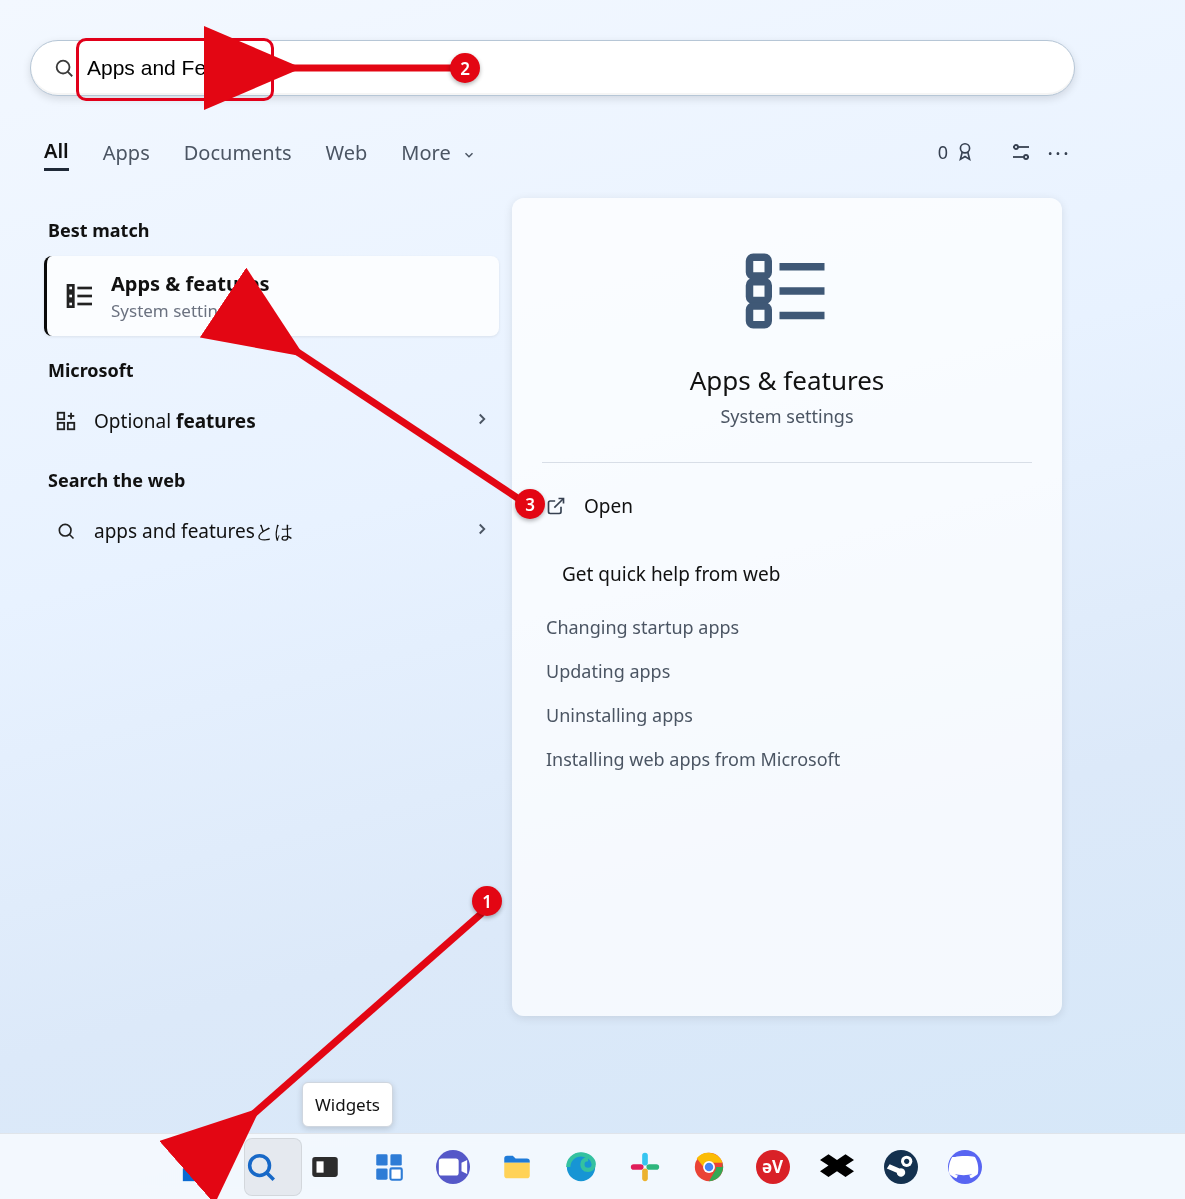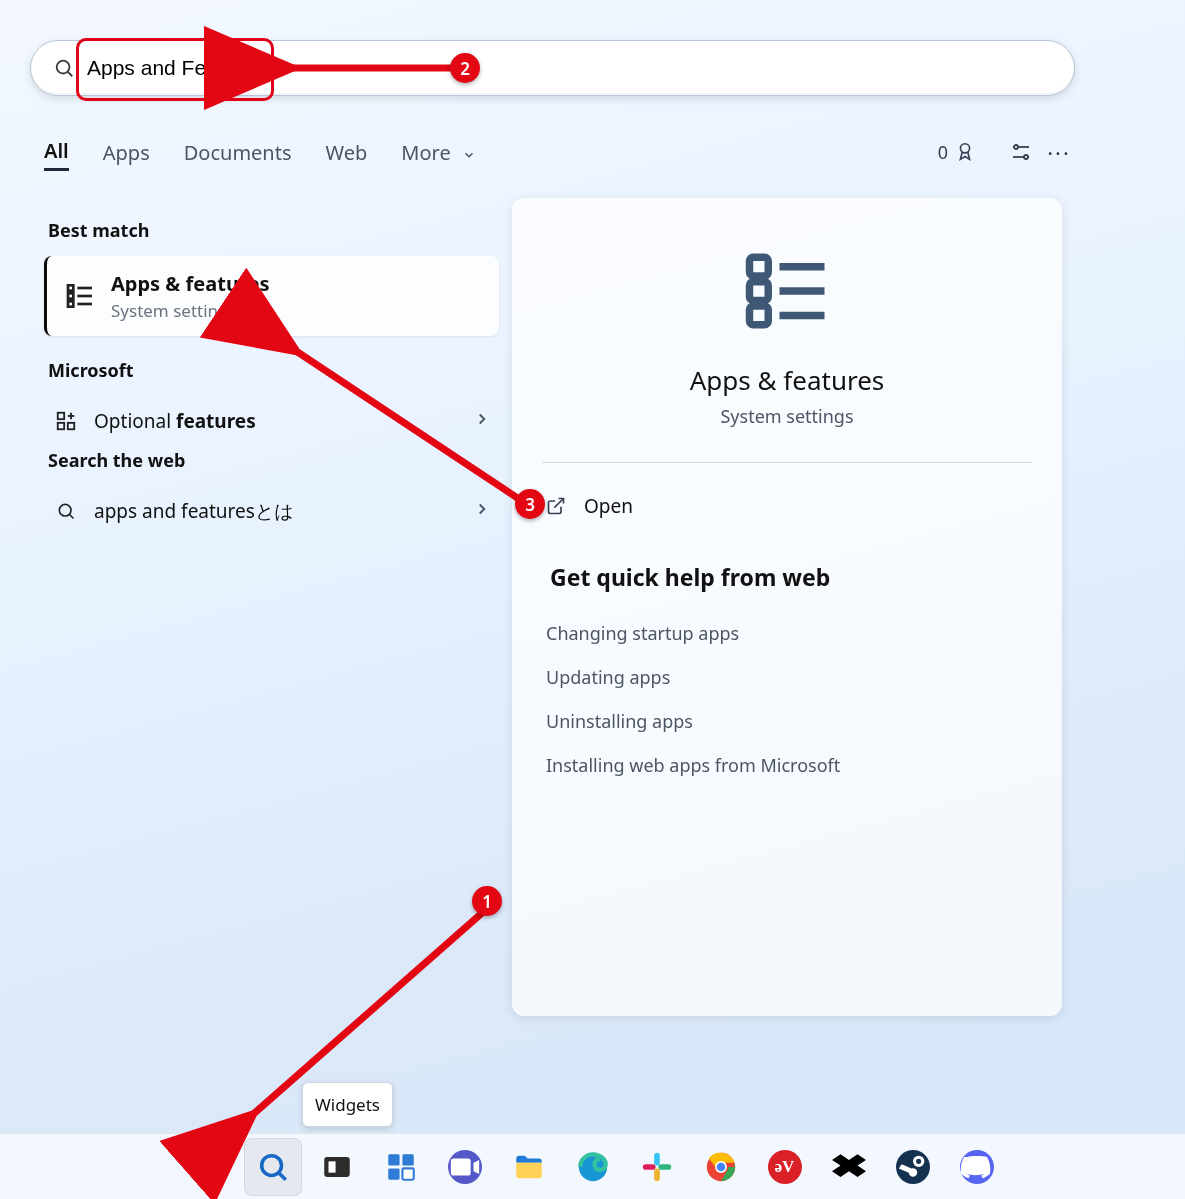--- a/index.html
+++ b/index.html
@@ -108,34 +108,34 @@
   .rp-hero { text-align: center; }
   .rp-hero .big-icon { width: 90px; height: 90px; margin: 8px auto 26px; color:#3f5876; }
   .rp-hero .rp-title { font-size: 26px; color:#111; }
   .rp-hero .rp-sub   { font-size: 18px; color:#4b5563; margin-top: 6px; }
   .rp-divider { height:1px; background:#d8dee7; margin: 34px 0 24px; }
   .rp-action {
     display:flex; align-items:center; font-size:19px; color:#111;
     padding: 6px 4px; cursor:pointer;
   }
   .rp-action svg { width:20px; height:20px; margin-right: 18px; color:#374151; }
-  .rp-heading { font-size:23px; font-weight:700; color:#111; margin: 36px 0 18px 8px; }
+  .rp-heading { font-size:19px; font-weight:400; color:#111; margin: 36px 0 18px 20px; }
   .rp-link { font-size:18px; color:#4b5563; padding:10px 4px; cursor:pointer; }
 
   
   .taskbar {
     position:absolute; left:0; bottom:0; width:1185px; height:66px;
     background: rgba(248,251,255,.82);
     backdrop-filter: blur(6px);
     border-top: 1px solid rgba(0,0,0,.08);
     display:flex; align-items:center; justify-content:center;
   }
   .taskbar .tb-icon {
-    width:58px; height:58px; display:flex; align-items:center; justify-content:center;
-    margin: 0 3px; border-radius:8px; cursor:pointer;font-family:Liberation Serif, serif;
+    width:58px; height:58px; display:flex; align-items:center; 
+    margin: 0 3px; border-radius:8px; cursor:pointer;
   }
   .taskbar .tb-icon.selected { background: rgba(0,0,0,.06); box-shadow: inset 0 0 0 1px rgba(0,0,0,.08); }
   .taskbar .tb-icon svg, .taskbar .tb-icon .glyph { width:34px; height:34px; }
   .tb-circle { width:34px; height:34px; border-radius:50%; display:flex; align-items:center; justify-content:center; color:#fff; font-weight:700; font-size:17px; }
   .tooltip {
     position:absolute; left:302px; bottom:72px;
     background:#fff; border:1px solid #cfd6df; border-radius:6px;
     padding:10px 12px; font-size:17px; color:#111;
     box-shadow:0 2px 6px rgba(0,0,0,.15);
   }
@@ -231,21 +231,21 @@
     <div class="label">
       <span>Optional </span><b>features</b>
     </div>
     <div class="chev">
       <svg viewBox="0 0 24 24" width="18" height="18" fill="none" stroke="currentColor" stroke-width="2.5">
           <polyline points="9 6 15 12 9 18"></polyline>
         </svg>
     </div>
   </div>
 
-  <div class="section-title" style="margin-top:2px">Search the web</div>
+  <div class="section-title" style="margin-top:22px">Search the web</div>
 
 
   <div class="row">
     <div class="lefticon">
       <svg viewBox="0 0 24 24" width="20" height="20" fill="none" stroke="currentColor" stroke-width="2">
           <circle cx="11" cy="11" r="7"></circle>
           <line x1="21" y1="21" x2="16.2" y2="16.2"></line>
         </svg>
     </div>
     <div class="label">apps and featuresとは</div>

